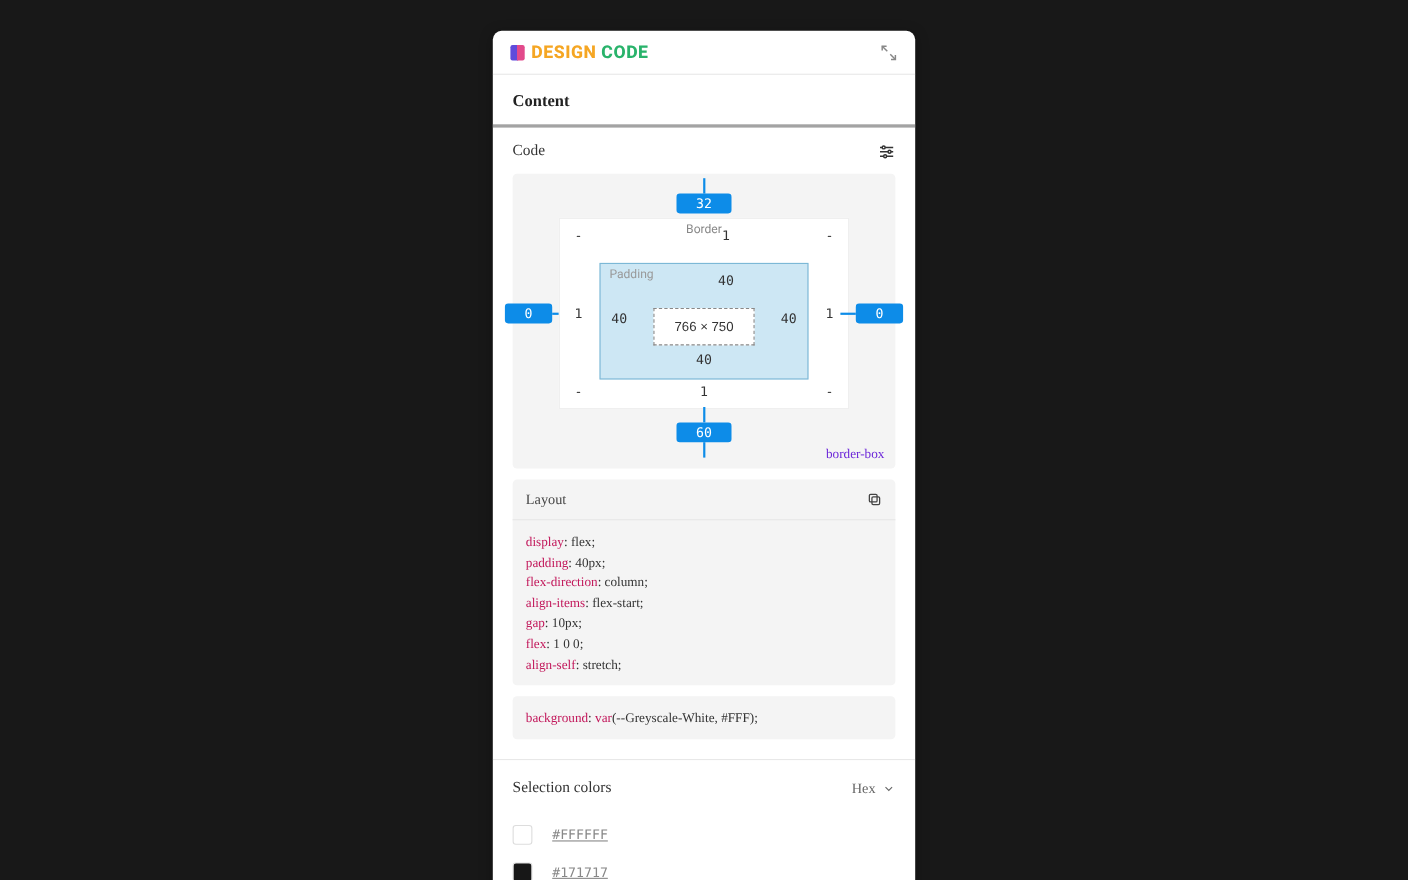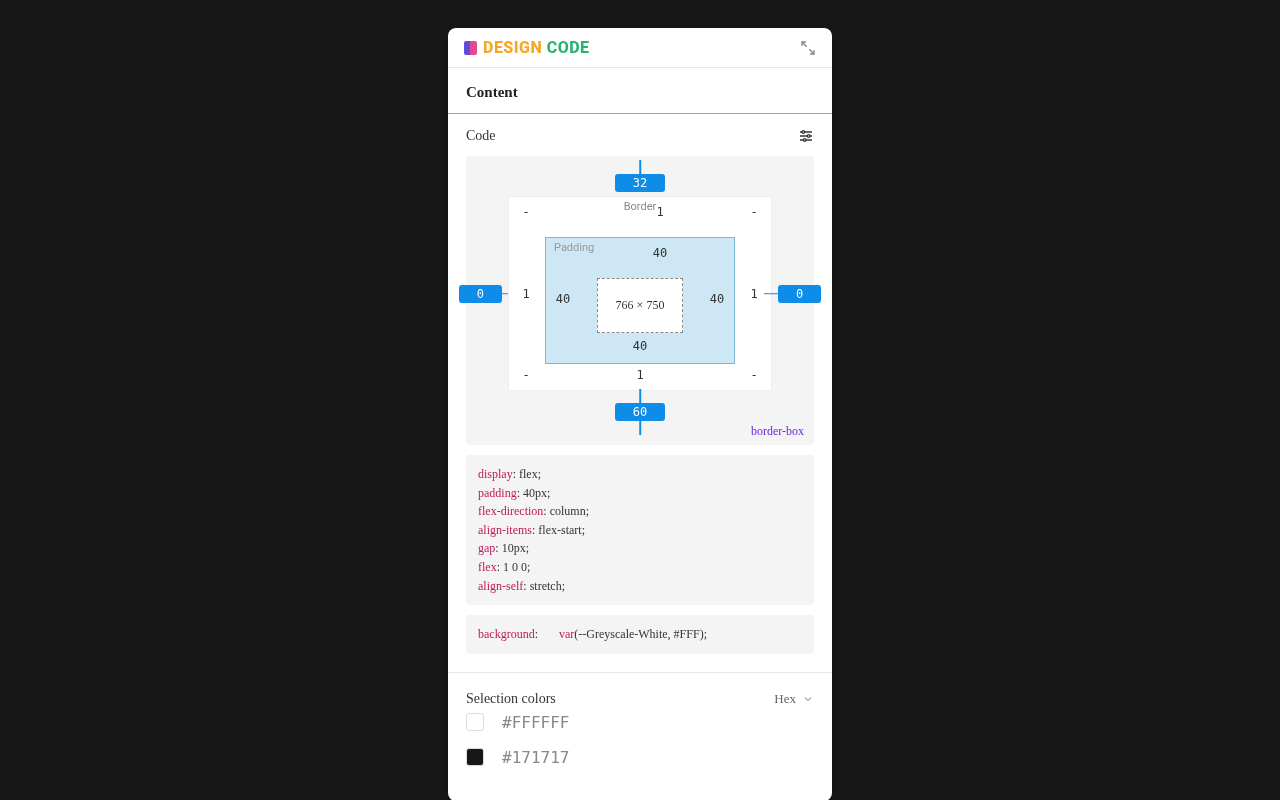--- a/index.html
+++ b/index.html
@@ -42,21 +42,21 @@
     width: 7px;
     height: 14px;
     border-radius: 2px;
   }
   .logo-text { font-weight: 800; font-size: 16px; letter-spacing: 0.5px; }
   .logo-text .w1 { color: #f5a623; }
   .logo-text .w2 { color: #29b36b; }
   .expand-btn { color: #888; cursor: pointer; display:flex; }
   .section-title {
     padding: 16px 20px 12px 18px;
-    border-bottom: 1px solid #a3a3a3;
+    border-bottom: 3px solid #a3a3a3;
   }
   .section-title h2 {
     font-family: Georgia, serif;
     font-size: 15px;
     font-weight: 700;
     color: #222;
   }
   .code-section {
     padding: 14px 18px 18px 18px;
     border-bottom: 1px solid #e8e8e8;
@@ -105,22 +105,22 @@
     border: 1px solid #7cb8d6;
     position: relative;
     padding: 6px 8px 8px 8px;
     margin: 18px auto 4px auto;
     width: 190px;
   }
   .padding-box .bm-label { left: 8px; color:#999; transform:none; }
   .content-box {
     background: #fff;
     border: 1px dashed #888;
-    padding: 19px 18px;
-    font-family: Liberation Serif, serif;
+    padding: 9px 18px;
+    font-family: Liberation Sans, sans-serif;
     font-size: 12px;
     color: #333;
     margin: 18px auto 4px auto;
     width: fit-content;
   }
   .bm-val {
     font-family: ui-monospace, Menlo, monospace;
     font-size: 12px;
     color: #333;
     text-align: center;
@@ -199,29 +199,29 @@
     font-family: Liberation Serif, serif;
     font-size: 12px;
     line-height: 1.55;
     color: #333;
     white-space: nowrap;
     overflow-x: auto;
   }
   .code-body::-webkit-scrollbar { height: 6px; }
   .code-body::-webkit-scrollbar-thumb { background:#ccc; border-radius:3px; }
   .prop { color: #c2185b; }
-  .func { color: #c2185b; margin-left: 18px; }
+  .func { color: #c2185b; }
   .val { color: #333; }
   
   .colors-section { padding: 18px; }
   .colors-header {
     display: flex;
     justify-content: space-between;
     align-items: center;
-    margin-bottom: 6px;
+    margin-bottom: 25px;
   }
   .colors-header h3 {
     font-family: Georgia, serif;
     font-size: 14px;
     font-weight: 400;
     color: #333;
   }
   .hex-select {
     font-family: Georgia, serif;
     font-size: 13px;
@@ -238,22 +238,23 @@
     margin-bottom: 16px;
   }
   .swatch {
     width: 18px;
     height: 18px;
     border-radius: 3px;
     border: 1px solid #ddd;
   }
   .color-val {
     font-family: ui-monospace, Menlo, monospace;
-    font-size: 16px;
+    font-size: 12px;
     color: #888;
+    text-decoration: underline;
   }
 </style>
 </head>
 <body>
 
 <div class="panel">
 
   <div class="header">
     <div class="logo">
       <span class="logo-mark">
@@ -346,20 +347,29 @@
       <div class="margin-bot-wrap">
         <span class="margin-tick tick-v above"></span>
         <span class="margin-pill">60</span>
         <span class="margin-tick tick-v below"></span>
       </div>
 
       <span class="boxsizing-label">border-box</span>
     </div>
 
     <div class="code-block">
+      <div class="code-block-header">
+        <span>Layout</span>
+        <span class="copy-icon">
+          <svg width="14" height="14" viewBox="0 0 24 24" fill="none" stroke="currentColor" stroke-width="2">
+              <rect x="8" y="8" width="12" height="12" rx="2"></rect>
+              <rect x="4" y="4" width="12" height="12" rx="2"></rect>
+            </svg>
+        </span>
+      </div>
       <div class="code-body" id="layout-body">
           <div><span class="prop">display</span>: <span class="val">flex</span>;</div>
           <div><span class="prop">padding</span>: <span class="val">40px</span>;</div>
           <div><span class="prop">flex-direction</span>: <span class="val">column</span>;</div>
           <div><span class="prop">align-items</span>: <span class="val">flex-start</span>;</div>
           <div><span class="prop">gap</span>: <span class="val">10px</span>;</div>
           <div><span class="prop">flex</span>: <span class="val">1 0 0</span>;</div>
           <div><span class="prop">align-self</span>: <span class="val">stretch</span>;</div>
         </div>
     </div>

